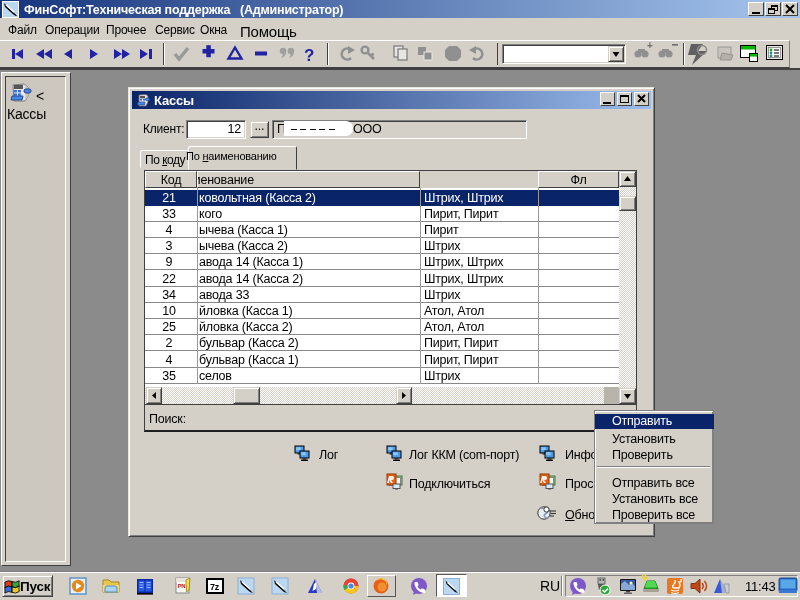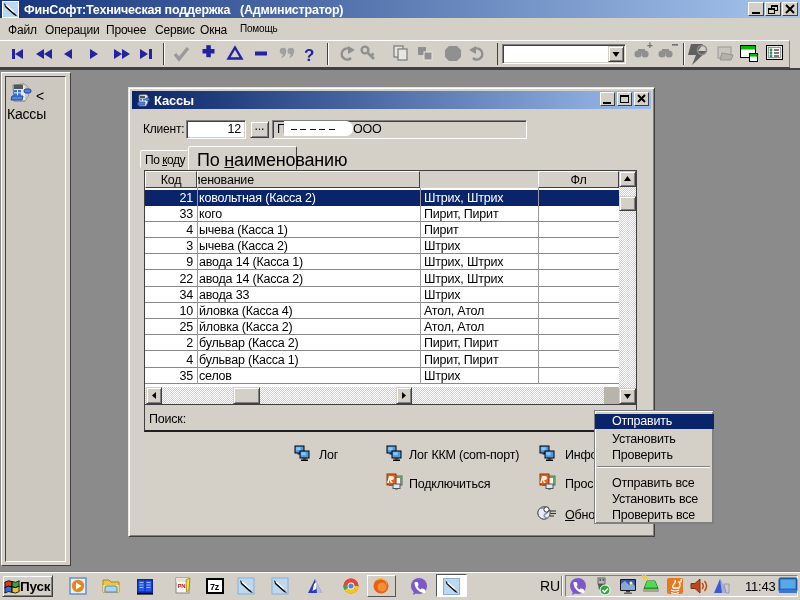--- a/index.html
+++ b/index.html
@@ -35,21 +35,21 @@
         <path d="M3 2 L11 10 M11 2 L3 10" stroke="#000" stroke-width="2"></path>
       </svg>
 </div>
 
 <div class="abs" style="left:0;top:18px;width:800px;height:22px;background:#d4d0c8"></div>
 <div class="abs" style="left:8px;top:22.5px;font-size:12px">Файл</div>
 <div class="abs" style="left:45px;top:22.5px;font-size:12px">Операции</div>
 <div class="abs" style="left:106px;top:22.5px;font-size:12px">Прочее</div>
 <div class="abs" style="left:155px;top:22.5px;font-size:12px">Сервис</div>
 <div class="abs" style="left:200px;top:22.5px;font-size:12px">Окна</div>
-<div class="abs" style="left:240px;top:22.5px;font-size:10px">Помощь</div>
+<div class="abs" style="left:240px;top:22.5px;font-size:15px">Помощь</div>
 
 <div class="abs" style="left:0;top:40px;width:790px;height:28px;background:#d4d0c8;border-top:1px solid #fff;border-bottom:1px solid #404040;border-right:1px solid #808080"></div>
 <div class="abs" style="left:790px;top:40px;width:10px;height:28px;background:#d4d0c8"></div>
 <div class="abs" style="left:0;top:68px;width:800px;height:2px;background:#404040"></div>
 <svg class="abs" style="left:0;top:40px" width="790" height="28" font-family="Liberation Sans,sans-serif">
 <g fill="#2222a2">
  <rect x="12" y="9" width="3" height="10"></rect>
         <path d="M23 9 L23 19 L15 14 Z"></path>
  <path d="M44 9 L44 19 L36 14 Z"></path>
         <path d="M52 9 L52 19 L44 14 Z"></path>
@@ -201,38 +201,38 @@
 <div class="abs sunk2" style="left:272px;top:120px;width:255px;height:19px;background:#d4d0c8">
   <div class="abs" style="left:4px;top:1px">П</div>
   <div class="abs" style="left:11px;top:0px;width:69px;height:15px;background:#fff;border-radius:0 7px 7px 0"></div>
   <div class="abs" style="left:18px;top:7.5px;width:47px;background-image:repeating-linear-gradient(90deg,#111 0 6px,transparent 6px 9.5px);height:1.8px"></div>
   <div class="abs" style="left:80px;top:1px">ООО</div>
 </div>
 
 <div class="abs" style="left:140px;top:150px;width:49px;height:18px;background:#d4d0c8;border:1px solid;border-color:#fff #404040 transparent #fff;border-radius:2px 2px 0 0"></div>
 <div class="abs" style="left:145px;top:153px;font-size:12px;letter-spacing:-0.5px">По <span style="text-decoration:underline">к</span>оду</div>
 <div class="abs" style="left:188px;top:146px;width:109px;height:24px;background:#d4d0c8;border:1px solid;border-color:#fff #404040 transparent #fff;border-radius:2px 2px 0 0"></div>
-<div class="abs" style="left:197px;top:150px;font-size:18px">По <span style="text-decoration:underline">н</span>аименованию</div>
+<div class="abs" style="left:186px;top:150px;font-size:11px">По <span style="text-decoration:underline">н</span>аименованию</div>
 
 <div class="abs" style="left:144px;top:170px;width:493px;height:261px;border:1px solid #404040;background:#fff"></div>
 
 <div class="abs" style="left:145px;top:171px;width:474px;height:17px;background:#d4d0c8"></div>
 <div class="abs" style="left:145px;top:171px;width:52px;height:17px;border:1px solid;border-color:#fff #404040 #404040 #fff;text-align:center">
       <div style="margin-top:1px">Код</div>
     </div>
 <div class="abs" style="left:197px;top:171px;width:223px;height:17px;border:1px solid;border-color:#fff #404040 #404040 #fff;overflow:hidden">
       <div class="abs" style="left:-6px;top:1px">менование</div>
     </div>
 <div class="abs" style="left:538px;top:171px;width:81px;height:17px;border:1px solid;border-color:#fff #404040 #404040 #fff;text-align:center">
       <div style="margin-top:1px">Фл</div>
     </div>
 
 <style>
 .grow{position:absolute;left:0;width:474px;height:16.2px;border-bottom:1px solid #888}
-.gc1{position:absolute;left:0;top:1px;width:48px;text-align:right}
+.gc1{position:absolute;left:0;top:1px;width:48px;text-align:center}
 .gc2{position:absolute;left:54px;top:1px}
 .gc3{position:absolute;left:279px;top:1px}
 </style>
 <div class="abs" id="gridrows" style="left:145px;top:188px;width:474px;height:199px;overflow:hidden;background:#fff">
 <div class="grow" style="top:1.5px;background:#0a246a;color:#fff;border-bottom-color:#0a246a">
         <span class="gc1">21</span>
         <span class="gc2">ковольтная (Касса 2)</span>
         <span class="gc3">Штрих, Штрих</span>
       </div>
 <div class="grow" style="top:17.7px">
@@ -260,21 +260,21 @@
         <span class="gc2">авода 14 (Касса 2)</span>
         <span class="gc3">Штрих, Штрих</span>
       </div>
 <div class="grow" style="top:98.7px">
         <span class="gc1">34</span>
         <span class="gc2">авода 33</span>
         <span class="gc3">Штрих</span>
       </div>
 <div class="grow" style="top:114.9px">
         <span class="gc1">10</span>
-        <span class="gc2">йловка (Касса 4)</span>
+        <span class="gc2">йловка (Касса 1)</span>
         <span class="gc3">Атол, Атол</span>
       </div>
 <div class="grow" style="top:131.1px">
         <span class="gc1">25</span>
         <span class="gc2">йловка (Касса 2)</span>
         <span class="gc3">Атол, Атол</span>
       </div>
 <div class="grow" style="top:147.3px">
         <span class="gc1">2</span>
         <span class="gc2">бульвар (Касса 2)</span>

